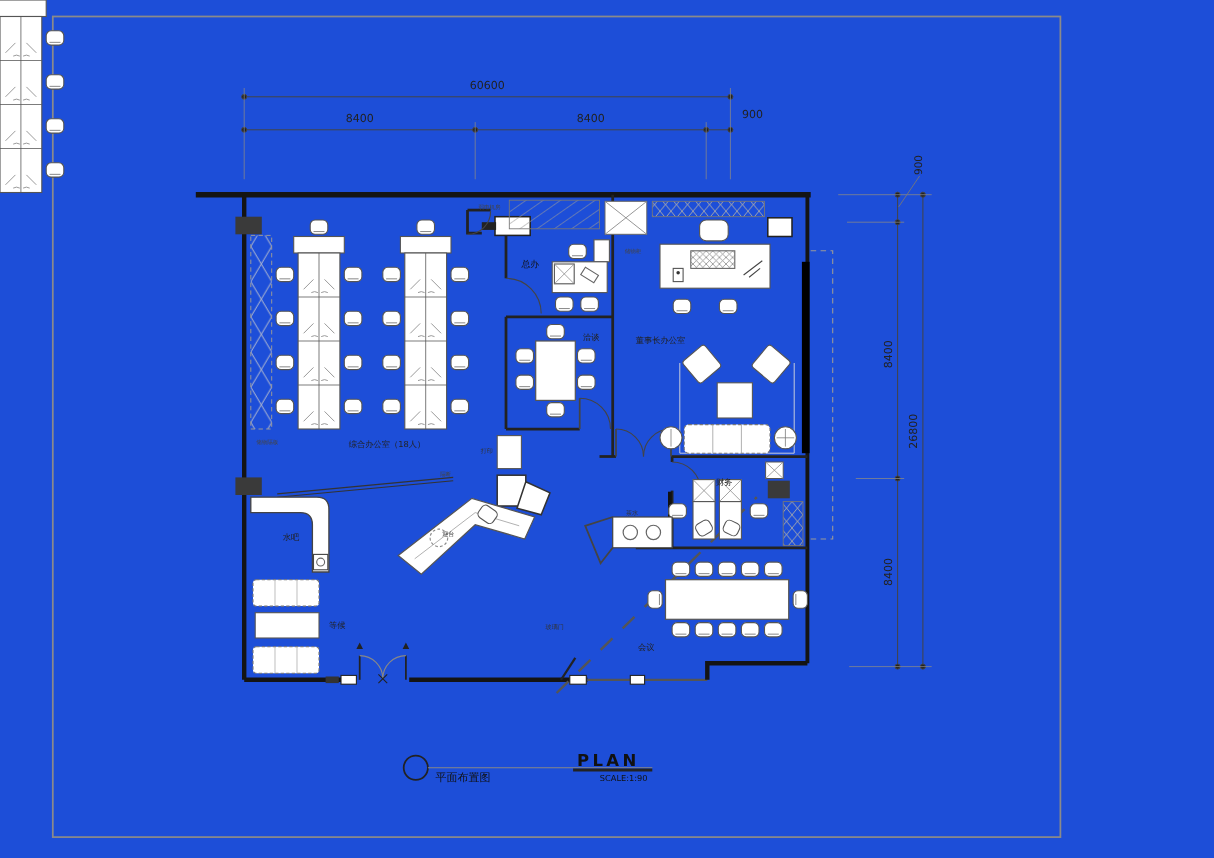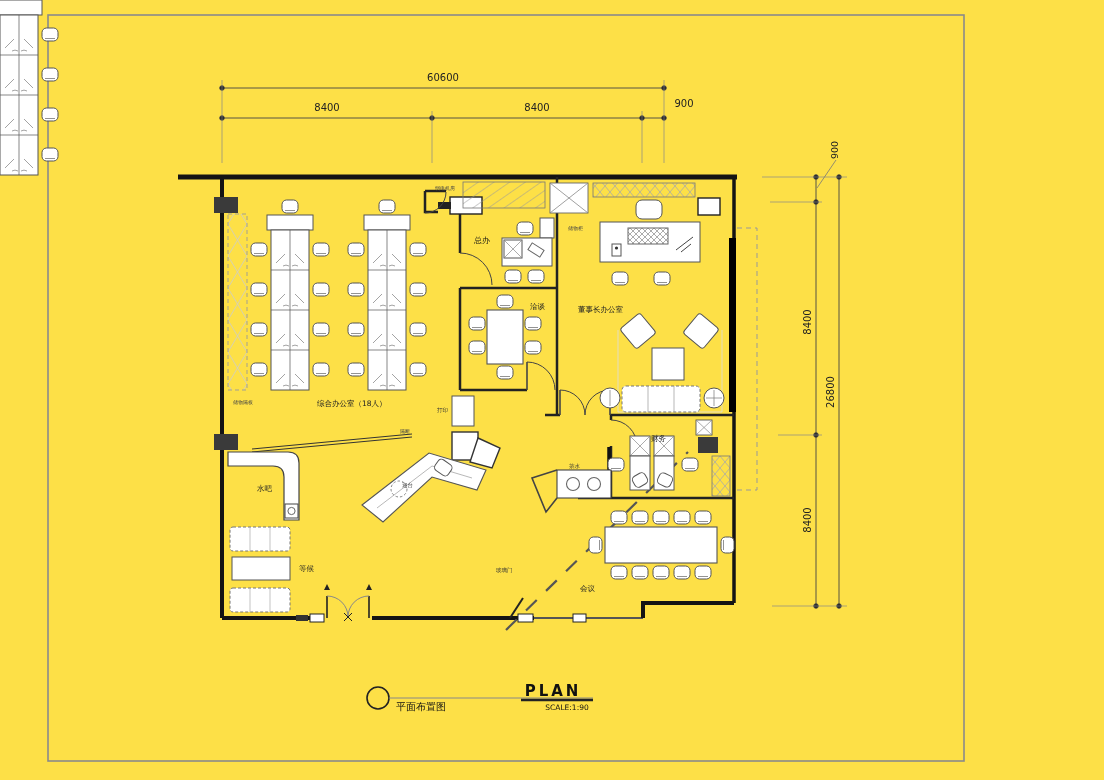--- a/index.html
+++ b/index.html
@@ -1,16 +1,16 @@
 <!DOCTYPE html>
 <html><head>
 <meta charset="utf-8">
 <style>
   html,body{margin:0;padding:0;background:#fff;}
-  .page{position:relative;width:1104px;height:780px;background:#fde047;overflow:hidden;
+  .page{position:relative;width:1104px;height:780px;background:#1d4ed8;overflow:hidden;
         font-family:"DejaVu Sans", sans-serif;}
   svg{position:absolute;left:0;top:0;}
   text{fill:#1d1d1d;}
   .dimtxt{font-size:10px;fill:#222;}
   .dimtxt-s{font-size:9.5px;fill:#222;}
   .roomlbl{font-size:7.5px;fill:#222;}
   .roomlbl-lg{font-size:8px;fill:#111;}
   .tinylbl{font-size:5.5px;fill:#333;}
   .microlbl{font-size:5px;fill:#444;}
   .plantitle{font-size:15px;font-weight:bold;letter-spacing:3px;fill:#111;}

